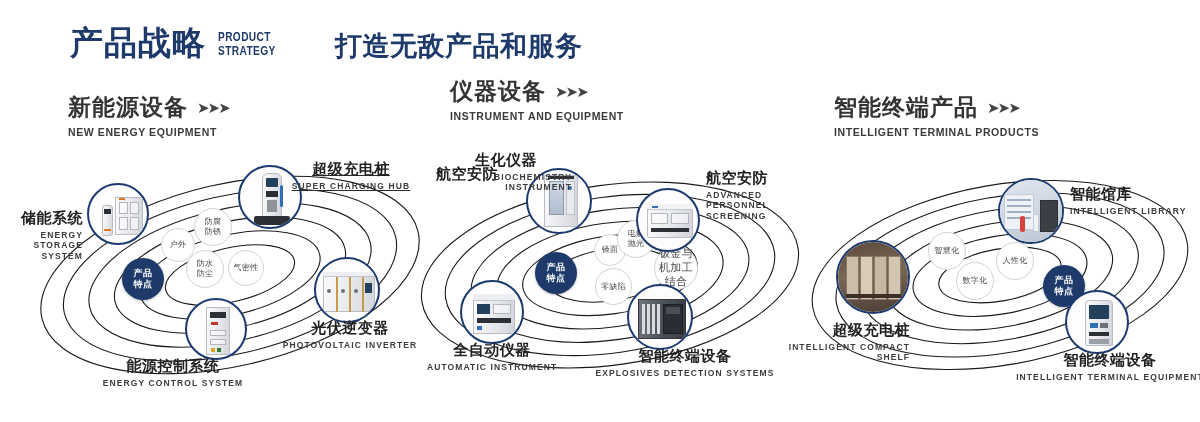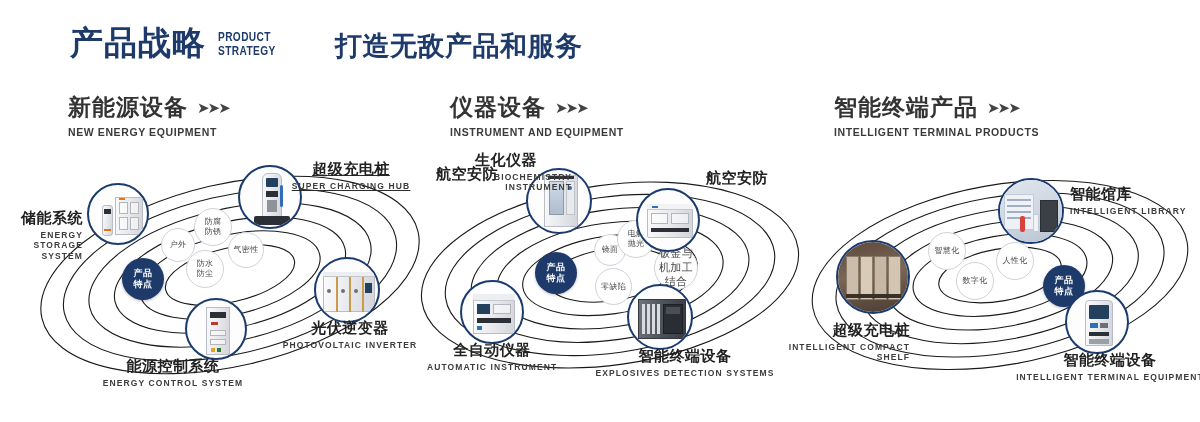--- a/index.html
+++ b/index.html
@@ -126,21 +126,21 @@
       <div class="hd-en" style="white-space: pre-line;">PRODUCT
 STRATEGY</div>
     </div>
     <div class="hd-sub">打造无敌产品和服务</div>
   </div>
 
   <div class="sect-title" style="left:68px;top:96px;">
     <div class="st-cn"><span>新能源设备</span><span class="st-arrows">➤➤➤</span></div>
     <div class="st-en">NEW ENERGY EQUIPMENT</div>
   </div>
-  <div class="sect-title" style="left:450px;top:96px;">
+  <div class="sect-title" style="left:450px;top:80px;">
     <div class="st-cn"><span>仪器设备</span><span class="st-arrows">➤➤➤</span></div>
     <div class="st-en">INSTRUMENT AND EQUIPMENT</div>
   </div>
   <div class="sect-title" style="left:834px;top:96px;">
     <div class="st-cn"><span>智能终端产品</span><span class="st-arrows">➤➤➤</span></div>
     <div class="st-en">INTELLIGENT TERMINAL PRODUCTS</div>
   </div>
 
   <div class="group" style="left:30px;top:150px;width:400px;height:250px;">
     <svg class="orbits" width="400" height="250" viewBox="0 0 400 250">
@@ -154,21 +154,21 @@
       </g>
     </svg>
 
     <div class="fbub core" style="left: 92px; top: 108px; width: 42px; height: 42px; white-space: pre-line;">产品
 特点</div>
     <div class="fbub" style="left: 131px; top: 78px; width: 34px; height: 34px; white-space: pre-line;">户外</div>
     <div class="fbub" style="left: 164px; top: 58px; width: 38px; height: 38px; white-space: pre-line;">防腐
 防锈</div>
     <div class="fbub" style="left: 156px; top: 100px; width: 38px; height: 38px; white-space: pre-line; text-align: right;">防水
 防尘</div>
-    <div class="fbub" style="left: 198px; top: 82px; width: 36px; height: 36px; white-space: pre-line;">气密性</div>
+    <div class="fbub" style="left: 198px; top: 100px; width: 36px; height: 36px; white-space: pre-line;">气密性</div>
 
     <div class="node" style="left:57px;top:33px;width:62px;height:62px;">
       <div class="ph">
         <div class="pr cab" style="left:26px;top:12px;width:28px;height:38px;"></div>
         <div class="pr pan" style="left:30px;top:17px;width:9px;height:12px;"></div>
         <div class="pr pan" style="left:41px;top:17px;width:9px;height:12px;"></div>
         <div class="pr pan" style="left:30px;top:32px;width:9px;height:13px;"></div>
         <div class="pr pan" style="left:41px;top:32px;width:9px;height:13px;"></div>
         <div class="pr orn" style="left:30px;top:13px;width:6px;height:2px;"></div>
         <div class="pr cab" style="left:13px;top:20px;width:11px;height:31px;border-radius:3px;"></div>
@@ -277,20 +277,22 @@
         <div class="pr cab" style="left:9px;top:14px;width:46px;height:34px;border-radius:2px;"></div>
         <div class="pr" style="left:9px;top:14px;width:46px;height:6px;background:#f2f3f5;border-bottom:1px solid #c5c8cf;"></div>
         <div class="pr pan" style="left:13px;top:23px;width:17px;height:11px;"></div>
         <div class="pr pan" style="left:33px;top:23px;width:18px;height:11px;"></div>
         <div class="pr blk" style="left:13px;top:38px;width:38px;height:4px;"></div>
         <div class="pr" style="left:14px;top:16px;width:6px;height:2px;background:#2f6fb5;"></div>
       </div>
     </div>
     <div class="nlabel" style="left:296px;top:20px;width:120px;">
       <div class="nl-cn">航空安防</div>
+      <div class="nl-en" style="white-space:pre-line;">ADVANCED PERSONNEL
+SCREENING</div>
     </div>
 
     <div class="node" style="left:50px;top:130px;width:64px;height:64px;">
       <div class="ph">
         <div class="pr cab" style="left:11px;top:12px;width:42px;height:40px;"></div>
         <div class="pr" style="left:11px;top:12px;width:42px;height:7px;background:#edeef1;border-bottom:1px solid #c5c8cf;"></div>
         <div class="pr scr" style="left:15px;top:22px;width:13px;height:10px;"></div>
         <div class="pr pan" style="left:31px;top:22px;width:18px;height:10px;"></div>
         <div class="pr blk" style="left:15px;top:36px;width:34px;height:5px;"></div>
         <div class="pr" style="left:15px;top:44px;width:5px;height:4px;background:#2f6fb5;"></div>

